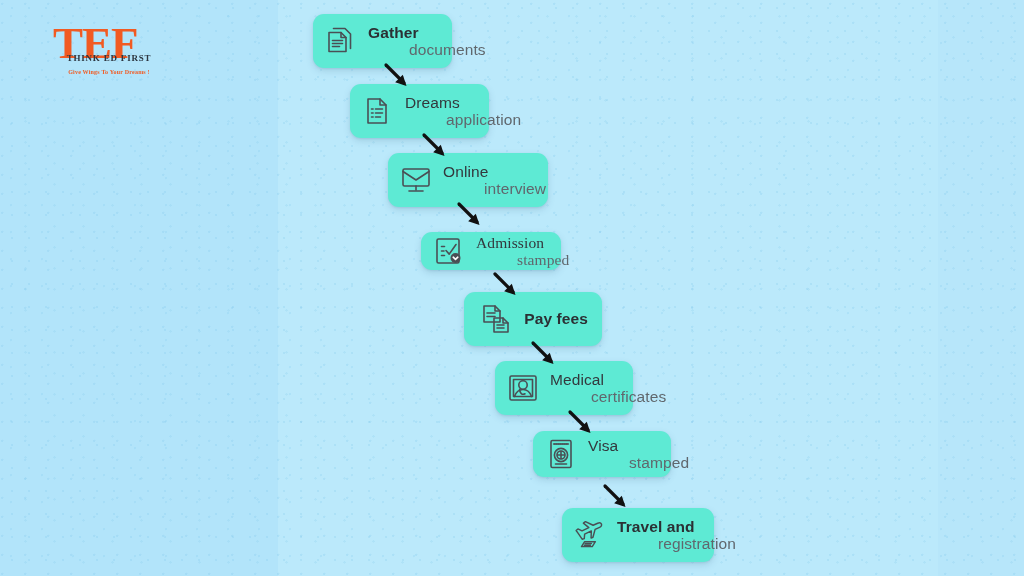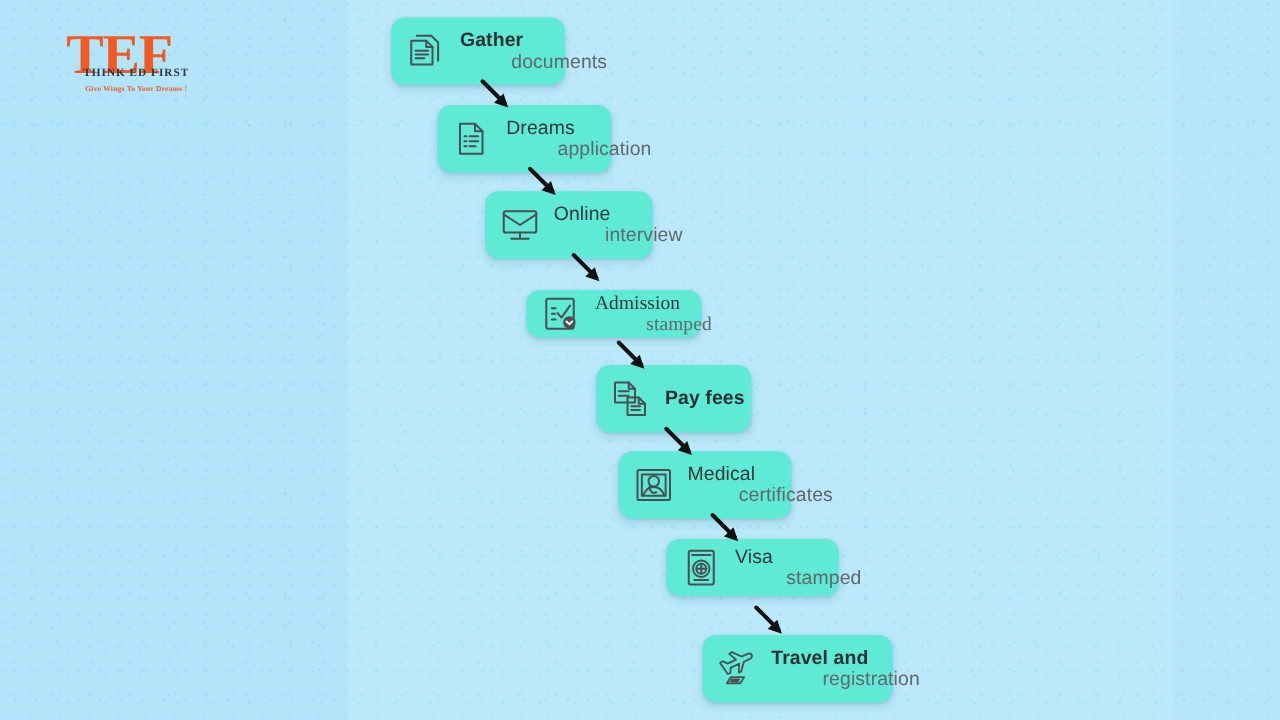--- a/index.html
+++ b/index.html
@@ -120,21 +120,21 @@
       <path stroke="#4a4f54" stroke-width="1.6" fill="none" stroke-linecap="round" stroke-linejoin="round" d="M7 5h12l6 6v18H7z"></path>
       <path stroke="#4a4f54" stroke-width="1.6" fill="none" stroke-linecap="round" stroke-linejoin="round" d="M19 5v6h6"></path>
       <path stroke="#4a4f54" stroke-width="1.6" fill="none" stroke-linecap="round" stroke-linejoin="round" d="M10.5 15h1.6M14.5 15h7M10.5 19h1.6M14.5 19h7M10.5 23h1.6M14.5 23h5"></path>
     </svg>
       </div>
       <div class="labels">
         <div class="l1">Dreams</div>
         <div class="l2">application</div>
       </div>
     </div>
-    <div class="card lightTop" style="left: 388px; top: 153px; width: 134px; height: 54px;">
+    <div class="card lightTop" style="left: 388px; top: 153px; width: 160px; height: 54px;">
       <div class="ico">
         <svg viewBox="0 0 34 34" width="34" height="34">
       <rect stroke="#4a4f54" stroke-width="1.6" fill="none" stroke-linecap="round" stroke-linejoin="round" x="4" y="6" width="26" height="17" rx="1.5"></rect>
       <path stroke="#4a4f54" stroke-width="1.6" fill="none" stroke-linecap="round" stroke-linejoin="round" d="M4 8.5 17 17 30 8.5"></path>
       <path stroke="#4a4f54" stroke-width="1.6" fill="none" stroke-linecap="round" stroke-linejoin="round" d="M17 23v4"></path>
       <path stroke="#4a4f54" stroke-width="1.6" fill="none" stroke-linecap="round" stroke-linejoin="round" d="M10 28h14"></path>
     </svg>
       </div>
       <div class="labels">
         <div class="l1">Online</div>
@@ -149,21 +149,21 @@
       <path stroke="#4a4f54" stroke-width="1.6" fill="none" stroke-linecap="round" stroke-linejoin="round" d="M14 16.5l3.2 3.6L24 10.5"></path>
       <circle cx="23.5" cy="24" r="5" fill="#4a4f54"></circle>
       <path d="M21.2 23.2l2.3 2.2 2.3-2.2" stroke="#ffffff" stroke-width="1.6" fill="none" stroke-linecap="round" stroke-linejoin="round"></path>
     </svg>
       </div>
       <div class="labels">
         <div class="l1">Admission</div>
         <div class="l2">stamped</div>
       </div>
     </div>
-    <div class="card single" style="left: 477px; top: 292px; width: 124px; height: 54px;">
+    <div class="card single" style="left: 464px; top: 292px; width: 138px; height: 54px; justify-content: flex-end;">
       <div class="ico">
         <svg viewBox="0 0 34 34" width="34" height="34">
       <path stroke="#4a4f54" stroke-width="1.6" fill="none" stroke-linecap="round" stroke-linejoin="round" d="M4 4h11l5 5v11H4z"></path>
       <path stroke="#4a4f54" stroke-width="1.6" fill="none" stroke-linecap="round" stroke-linejoin="round" d="M15 4v5h5"></path>
       <path stroke="#4a4f54" stroke-width="1.6" fill="none" stroke-linecap="round" stroke-linejoin="round" d="M7 11h8M7 14.5h8"></path>
       <path stroke="#4a4f54" stroke-width="1.6" fill="none" stroke-linecap="round" stroke-linejoin="round" d="M14 16h9l5 5v9h-14z"></path>
       <path stroke="#4a4f54" stroke-width="1.6" fill="none" stroke-linecap="round" stroke-linejoin="round" d="M23 16v5h5"></path>
       <path stroke="#4a4f54" stroke-width="1.6" fill="none" stroke-linecap="round" stroke-linejoin="round" d="M17 23h7M17 26h7"></path>
     </svg>
       </div>

